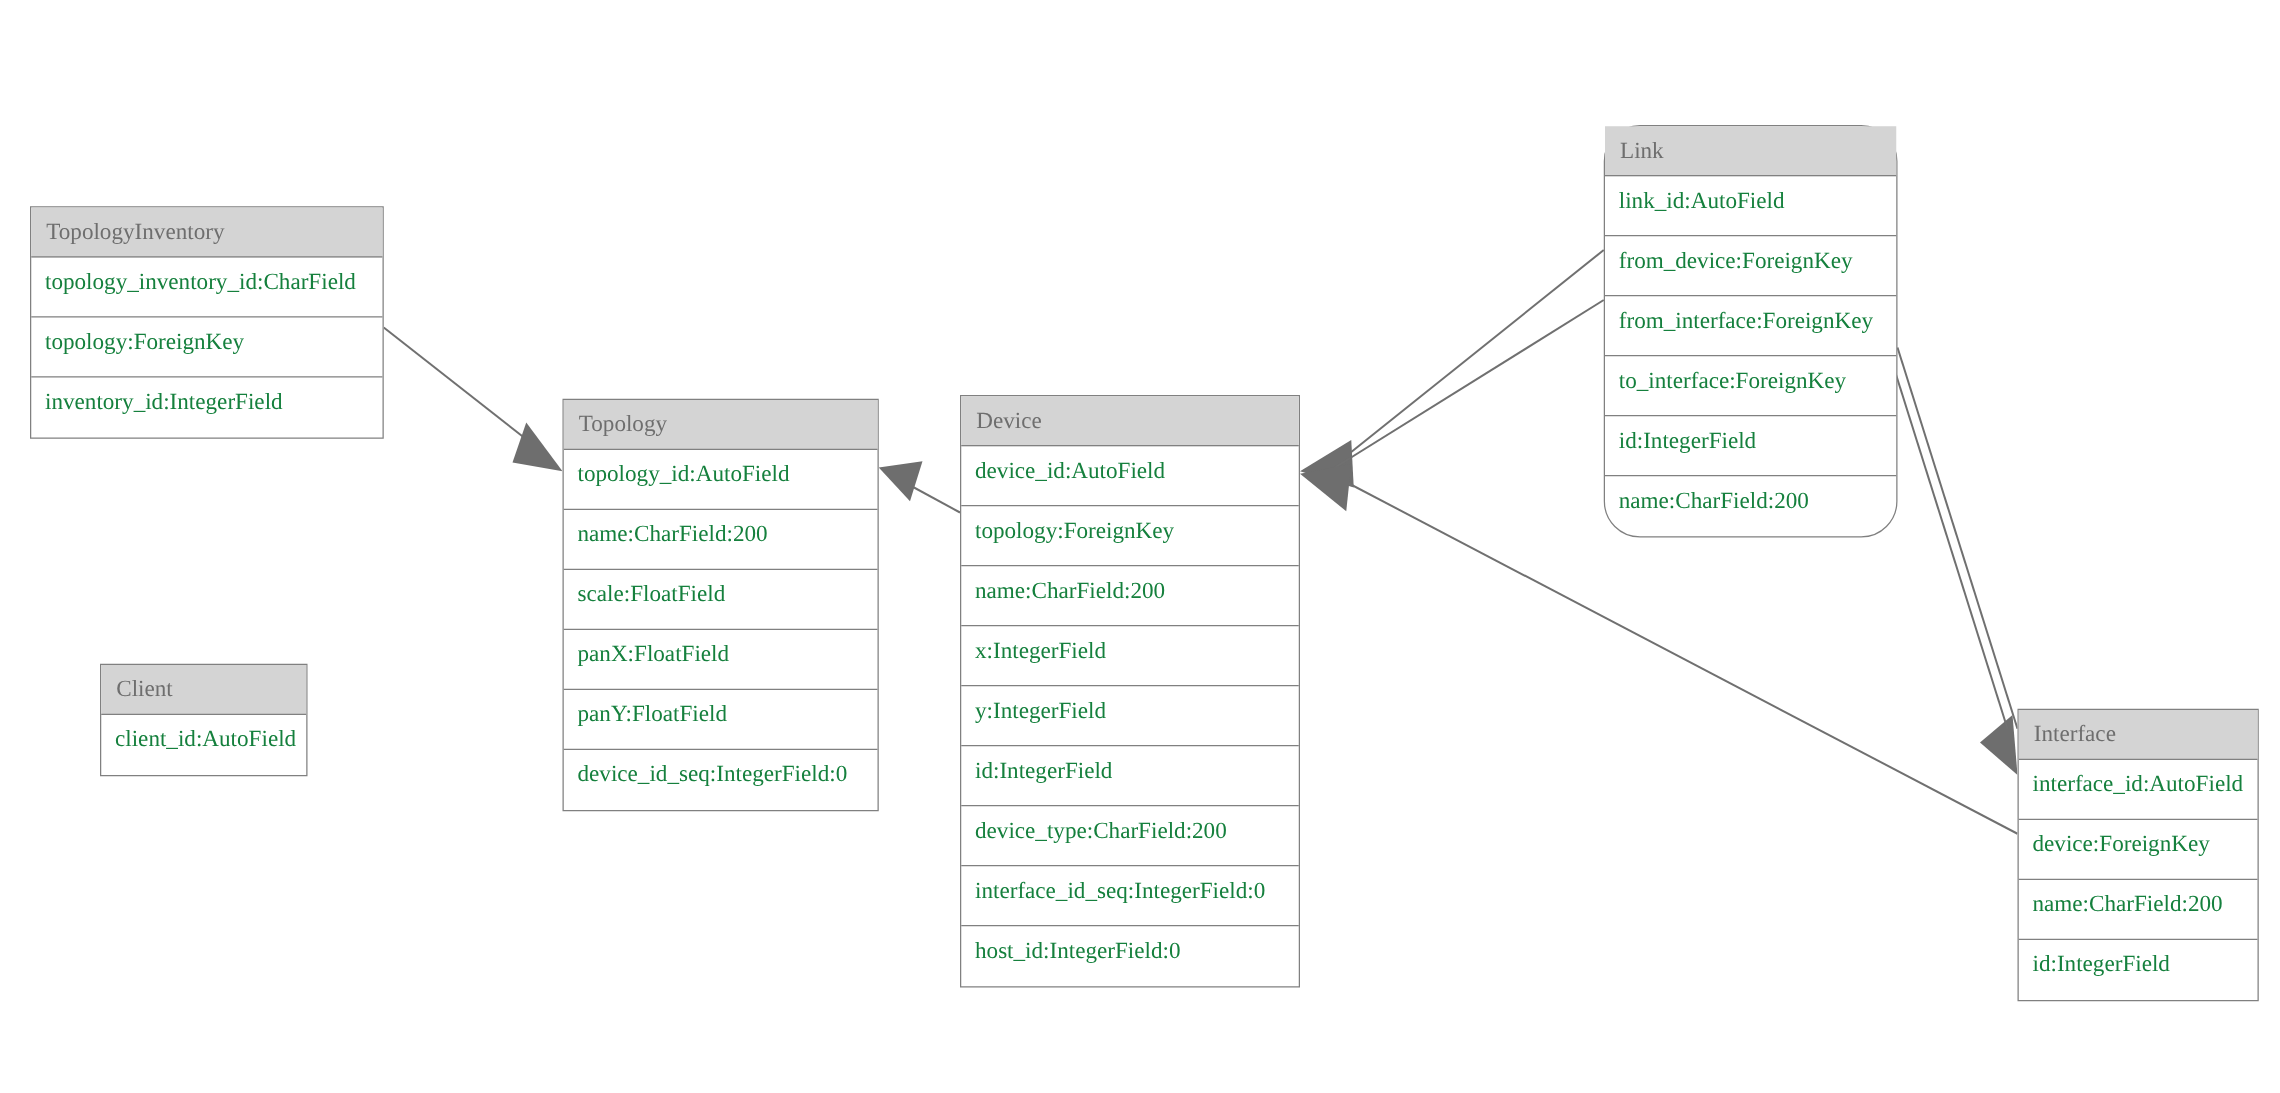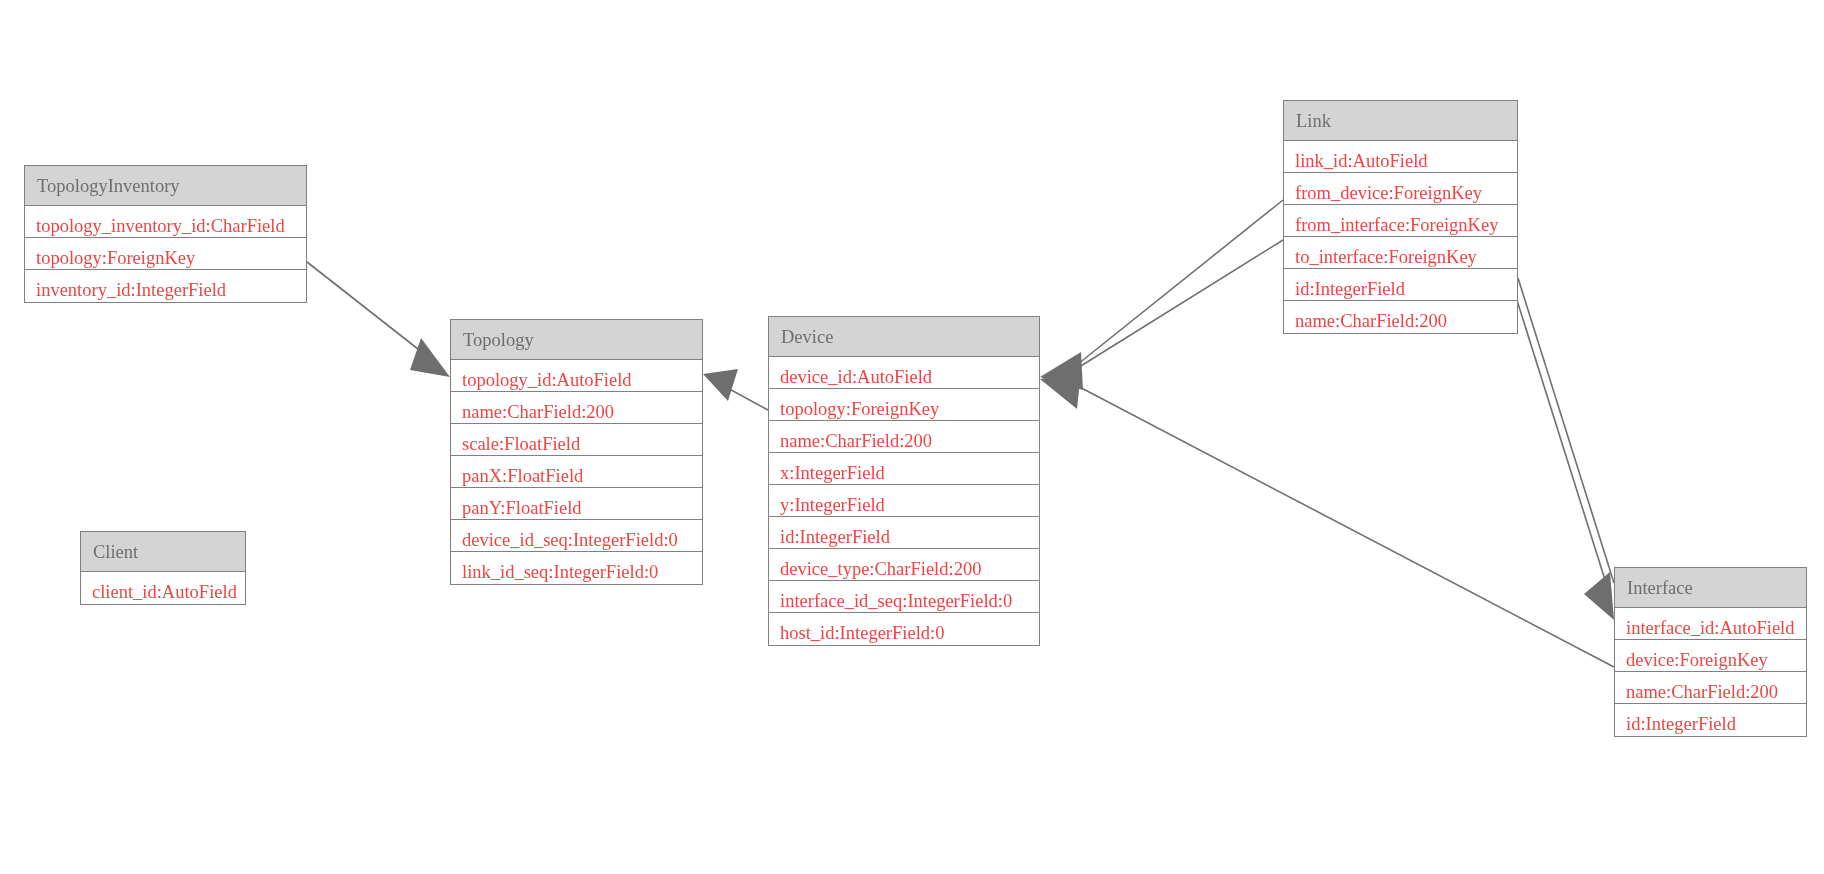--- a/index.html
+++ b/index.html
@@ -48,24 +48,24 @@
     height: 40px;
     padding: 0 0 0 12px;
     white-space: nowrap;
     overflow: hidden;
   }
   .entity-rows {
     display: block;
   }
   .entity-row {
     box-sizing: border-box;
-    height: 32px;
+    height: 48px;
     line-height: 40px;
     padding: 0 0 0 11px;
-    color: #ef4444;
+    color: #15803d;
     font-size: 18.5px;
     border-bottom: 1.4px solid #808080;
     white-space: nowrap;
     overflow: hidden;
   }
   .entity-row:last-child {
     border-bottom: none;
   }
 </style>
 </head>
@@ -120,21 +120,20 @@
 
   <div class="entity" style="left:450px; top:319px; width:253px;">
     <div class="entity-header">Topology</div>
     <div class="entity-rows">
       <div class="entity-row">topology_id:AutoField</div>
       <div class="entity-row">name:CharField:200</div>
       <div class="entity-row">scale:FloatField</div>
       <div class="entity-row">panX:FloatField</div>
       <div class="entity-row">panY:FloatField</div>
       <div class="entity-row">device_id_seq:IntegerField:0</div>
-      <div class="entity-row">link_id_seq:IntegerField:0</div>
     </div>
   </div>
 
   <div class="entity" style="left:80px; top:531px; width:166px;">
     <div class="entity-header">Client</div>
     <div class="entity-rows">
       <div class="entity-row">client_id:AutoField</div>
     </div>
   </div>
 
@@ -146,21 +145,21 @@
       <div class="entity-row">name:CharField:200</div>
       <div class="entity-row">x:IntegerField</div>
       <div class="entity-row">y:IntegerField</div>
       <div class="entity-row">id:IntegerField</div>
       <div class="entity-row">device_type:CharField:200</div>
       <div class="entity-row">interface_id_seq:IntegerField:0</div>
       <div class="entity-row">host_id:IntegerField:0</div>
     </div>
   </div>
 
-  <div class="entity" style="left:1283px; top:100px; width:235px;">
+  <div class="entity" style="left:1283px; top:100px; width:235px;border-radius:29px;">
     <div class="entity-header">Link</div>
     <div class="entity-rows">
       <div class="entity-row">link_id:AutoField</div>
       <div class="entity-row">from_device:ForeignKey</div>
       <div class="entity-row">from_interface:ForeignKey</div>
       <div class="entity-row">to_interface:ForeignKey</div>
       <div class="entity-row">id:IntegerField</div>
       <div class="entity-row">name:CharField:200</div>
     </div>
   </div>

